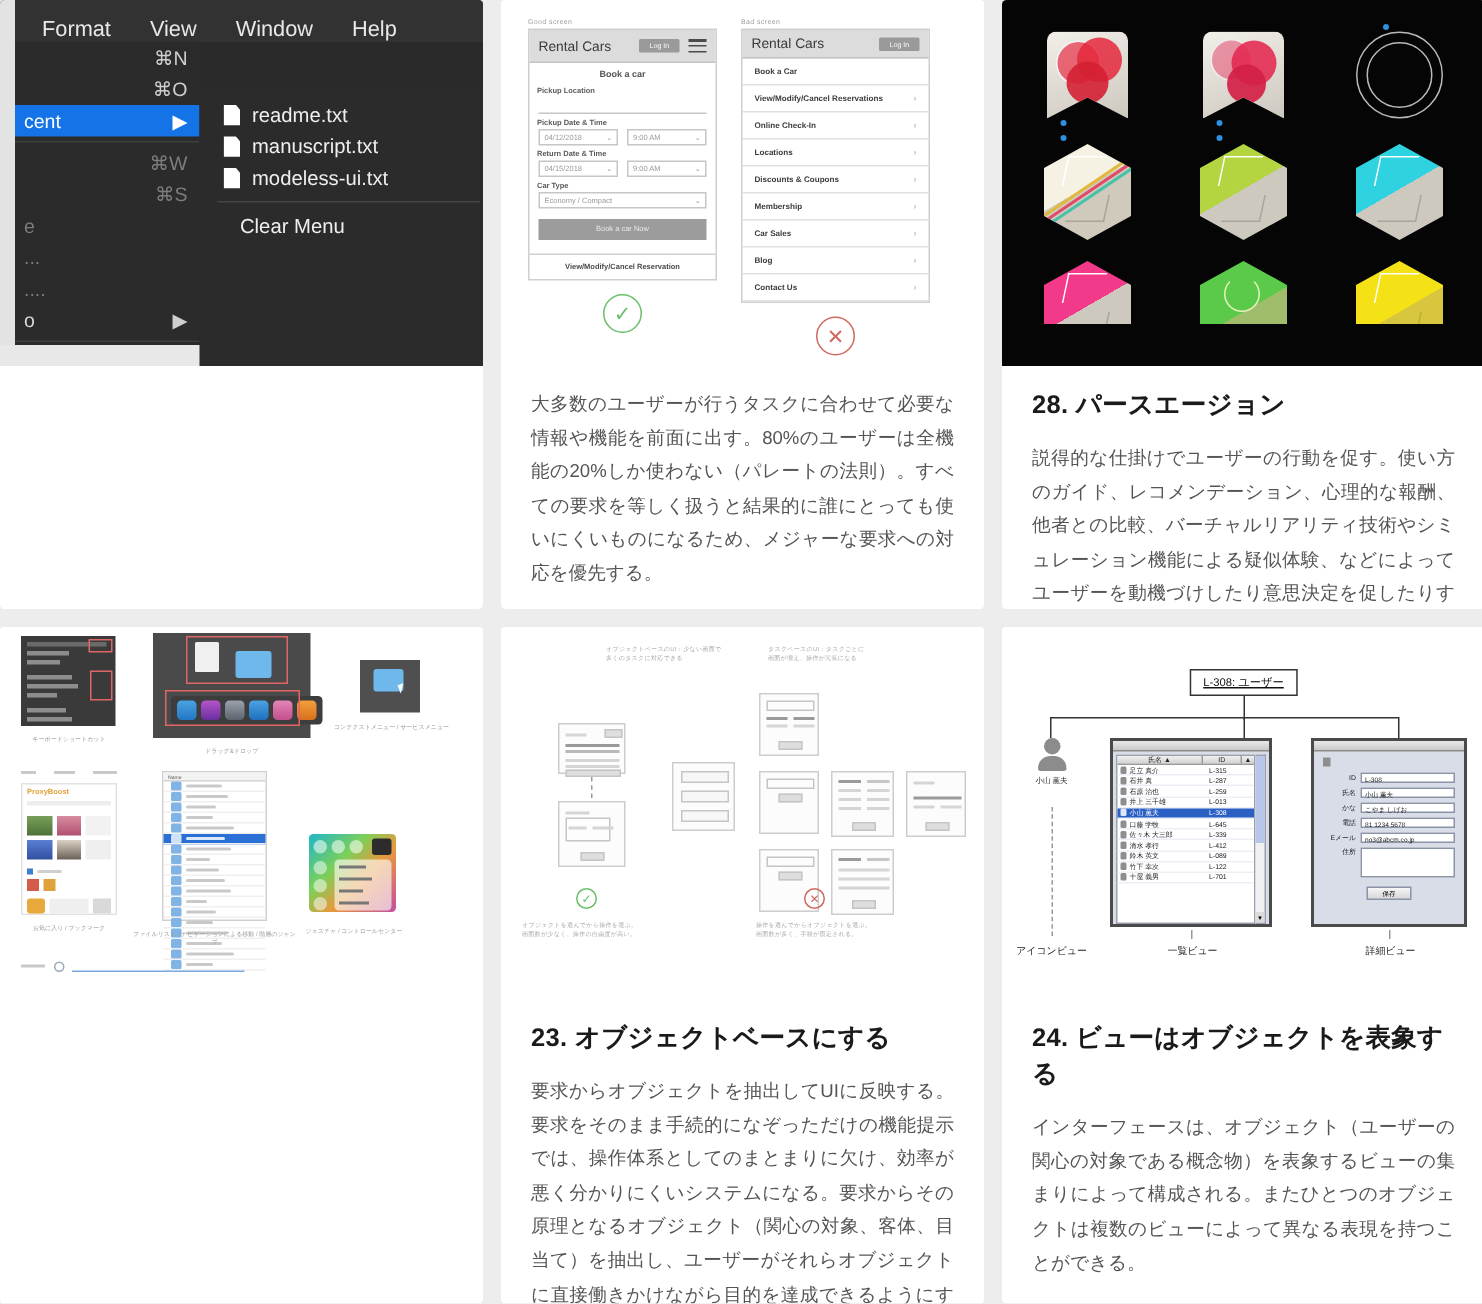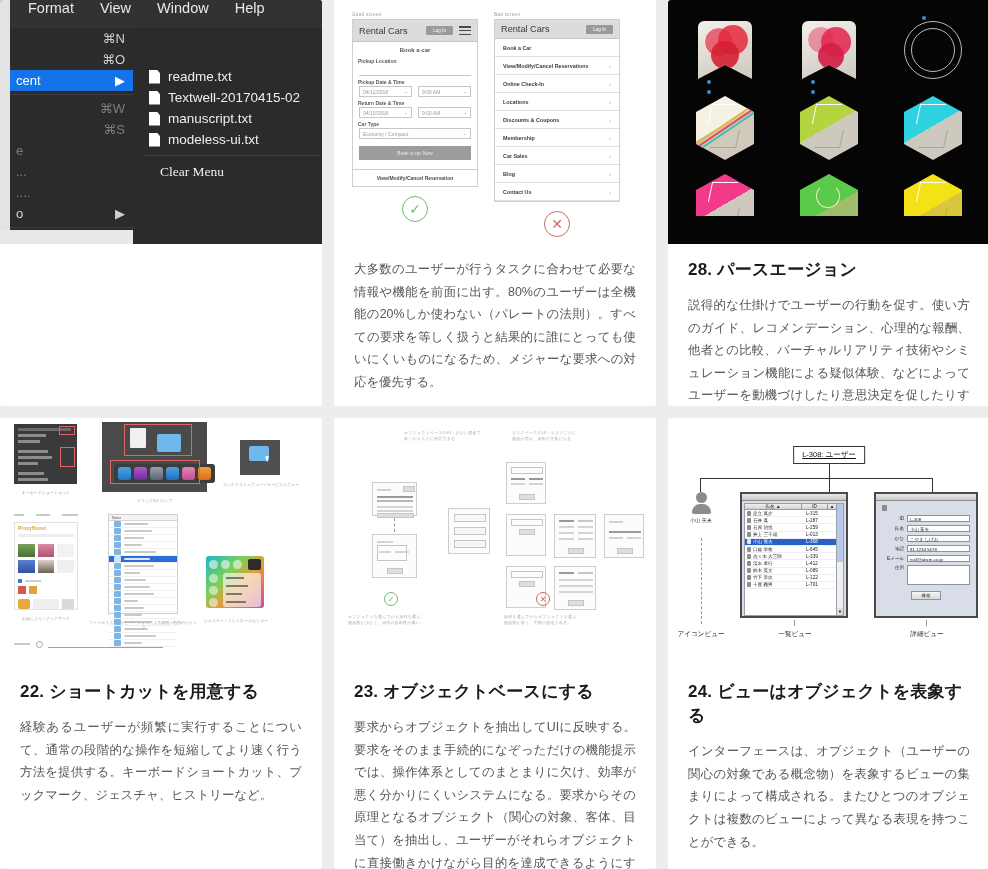--- a/index.html
+++ b/index.html
@@ -49,21 +49,21 @@
     color: #555;
     line-height: 1.82;
     margin: 0;
     text-align: justify;
   }
 
   
   .menu-shot { position:absolute; inset:0; background:#2a2a2a; }
   .menubar {
     position:absolute; top:0; left:10px; right:0; height:28px;
-    background:#323232; display:flex; align-items:flex-start; gap:26px;
+    background:#323232; display:flex; align-items:flex-end; gap:26px;
     padding-left:18px; color:#e8e8e8; font-size:14.5px;
   }
   .mbleft { position:absolute; top:0; left:0; width:10px; height:244px; background:#e3e3e3; }
   .menu-col-left {
     position:absolute; top:28px; left:10px; width:123px; bottom:0;
     background:#2b2b2b; color:#d7d7d7; font-size:13px;
   }
   .mi { height:21px; display:flex; align-items:center; justify-content:space-between;
         padding:0 8px 0 6px; white-space:nowrap; }
   .mi .sc { color:#cfcfcf; font-size:13px; }
@@ -234,32 +234,28 @@
               <span class="sc"></span>
             </div>
         </div>
         <div class="menu-sub">
           <div class="sub-i">
               <span class="fileicon"></span>
               <span>readme.txt</span>
             </div>
           <div class="sub-i">
               <span class="fileicon"></span>
-              <span>Textwell-20170415-02</span>
-            </div>
-          <div class="sub-i">
-              <span class="fileicon"></span>
               <span>manuscript.txt</span>
             </div>
           <div class="sub-i">
               <span class="fileicon"></span>
               <span>modeless-ui.txt</span>
             </div>
           <div class="subsep"></div>
-          <div class="sub-i" style="padding-left:27px;font-family:Liberation Serif, serif;">
+          <div class="sub-i" style="padding-left:27px;">
               <span>Clear Menu</span>
             </div>
         </div>
         <div class="menu-white"></div>
         <div class="menu-bot2"></div>
       </div>
     </div>
     <div class="card-body">
     </div>
   </div>
@@ -638,24 +634,20 @@
         </div>
         <div class="cap" style="position:absolute;left:198px;top:198px;width:76px;">ジェスチャ / コントロールセンター</div>
 
         <div style="position:absolute;left:14px;top:222px;width:150px;height:10px;">
           <span style="position:absolute;left:0;top:3px;width:16px;height:2px;background:#c9c9c9;"></span>
           <span style="position:absolute;left:22px;top:1px;width:7px;height:7px;border:1px solid #9aa7b8;border-radius:50%;"></span>
           <span style="position:absolute;left:34px;top:7px;width:115px;height:1px;background:#7aa8e0;"></span>
         </div>
       </div>
     </div>
-    <div class="card-body">
-      <h3 class="card-title">22. ショートカットを用意する</h3>
-      <p class="card-text">経験あるユーザーが頻繁に実行することについて、通常の段階的な操作を短縮してより速く行う方法を提供する。キーボードショートカット、ブックマーク、ジェスチャ、ヒストリーなど。</p>
-    </div>
   </div>
 
   <div class="card row2">
     <div class="card-media">
       <div class="wire">
 
         <div class="wtext" style="left:70px;top:12px;width:110px;white-space:pre-line;">オブジェクトベースのUI：少ない画面で
 多くのタスクに対応できる</div>
         <div class="wtext" style="left:178px;top:12px;width:120px;white-space:pre-line;">タスクベースのUI：タスクごとに
 画面が増え、操作が冗長になる</div>

